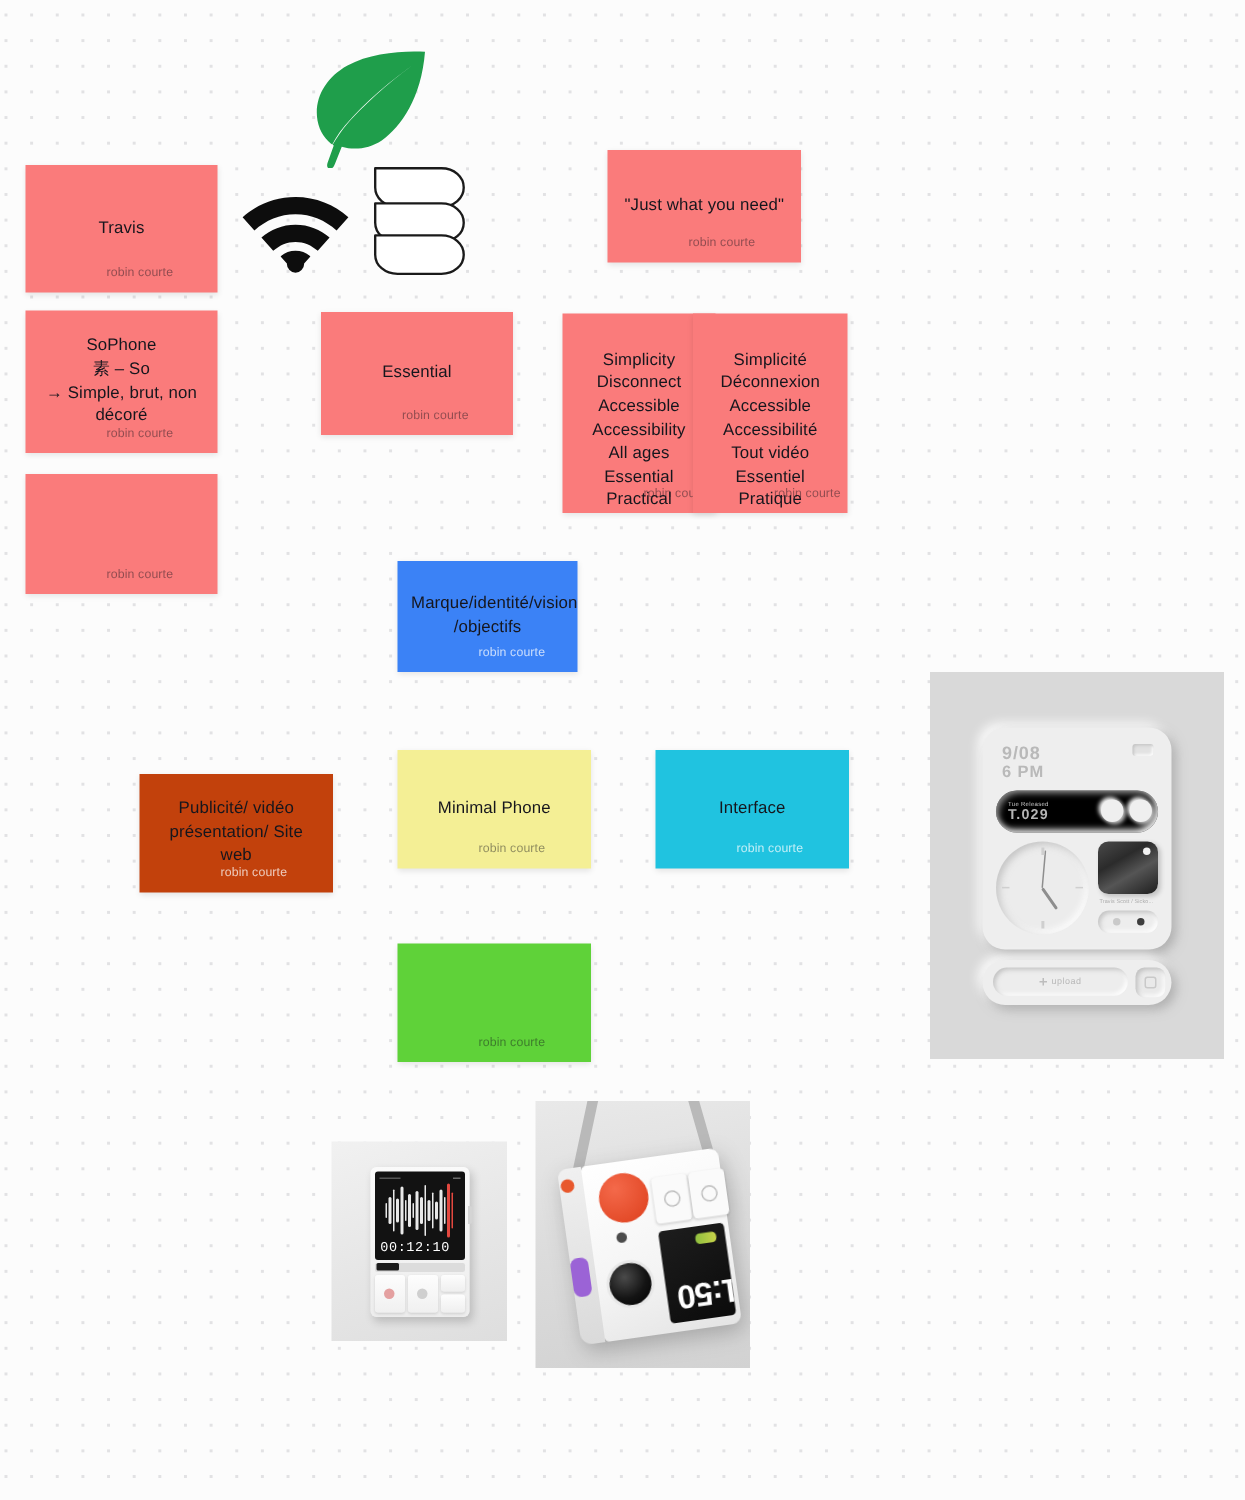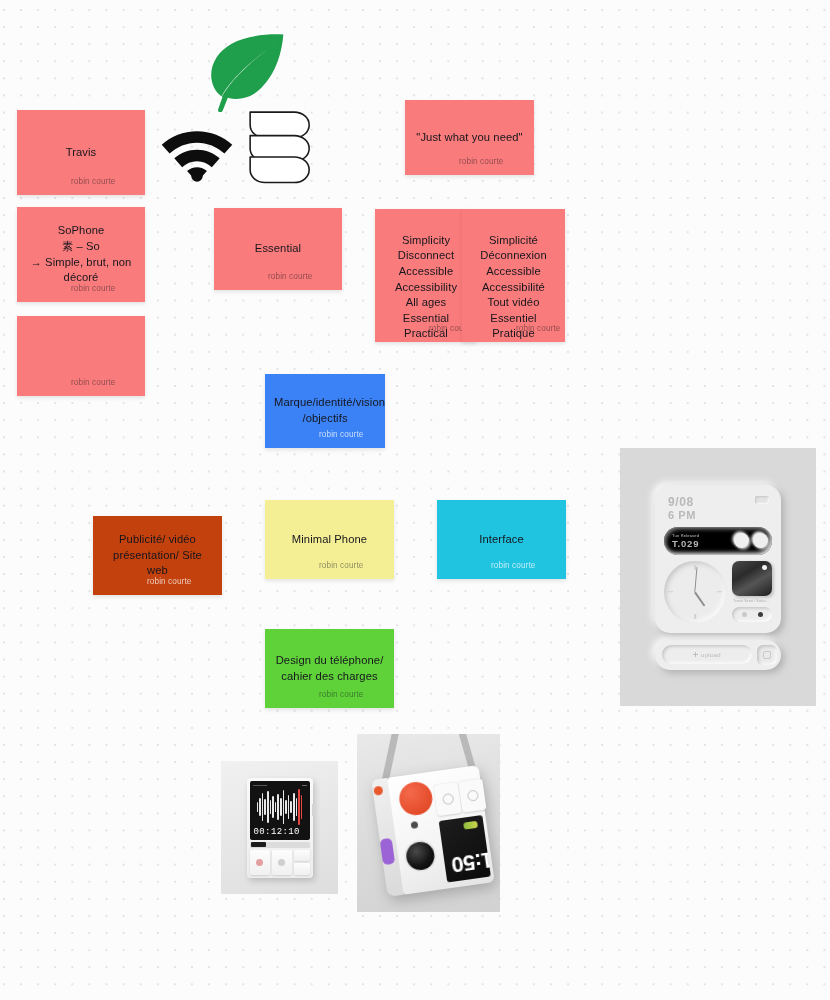--- a/index.html
+++ b/index.html
@@ -275,21 +275,20 @@
     </div>
     <div class="note dark-author" style="left: 265px; top: 500px; width: 129px; height: 79px; background: rgb(244, 239, 149);">
       <div class="note-text">Minimal Phone</div>
       <div class="note-author">robin courte</div>
     </div>
     <div class="note light-author" style="left: 437px; top: 500px; width: 129px; height: 79px; background: rgb(32, 195, 224);">
       <div class="note-text">Interface</div>
       <div class="note-author">robin courte</div>
     </div>
     <div class="note dark-author" style="left: 265px; top: 629px; width: 129px; height: 79px; background: rgb(95, 210, 57);">
-      <div class="note-text">Design du téléphone/ cahier des charges</div>
       <div class="note-author">robin courte</div>
     </div>
   </div>
 
 <style>
   
   #leaf-obj  { left: 203px; top: 32px;  width: 84px;  height: 80px; }
   #wifi-obj  { left: 156px; top: 118px; width: 82px;  height: 66px; }
   #logo-obj  { left: 248px; top: 110px; width: 64px;  height: 74px; }
 

